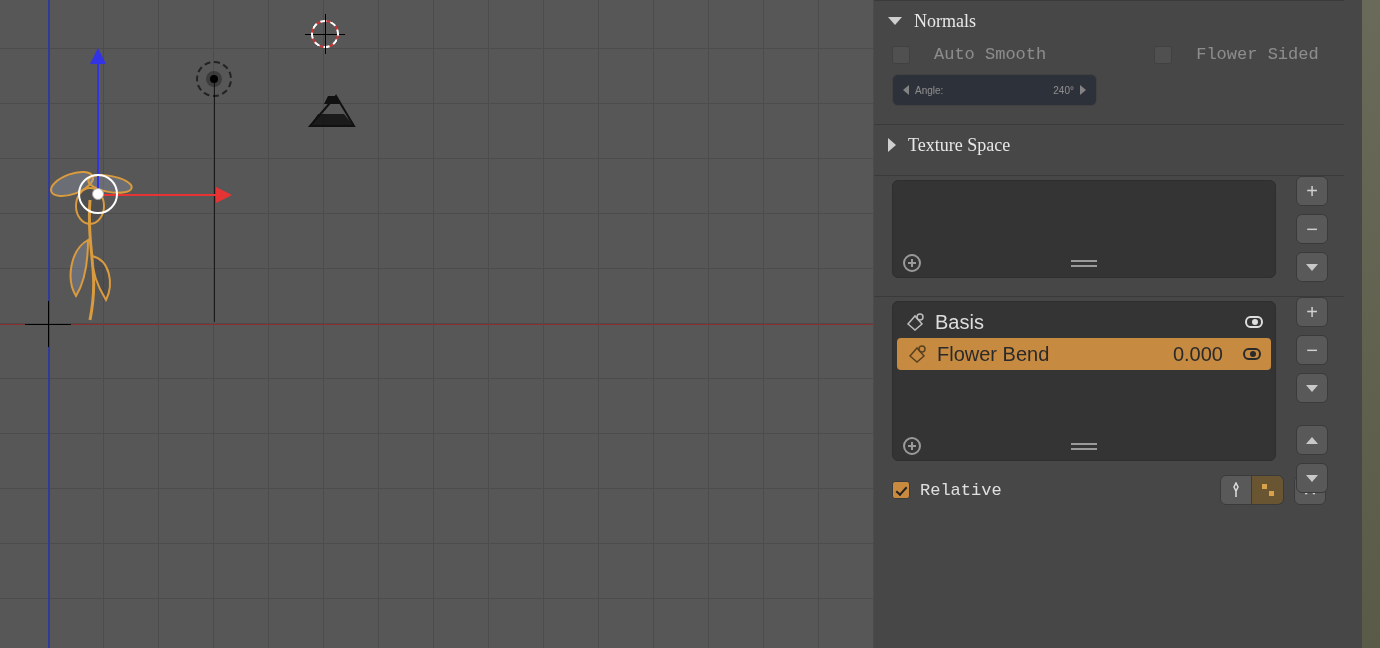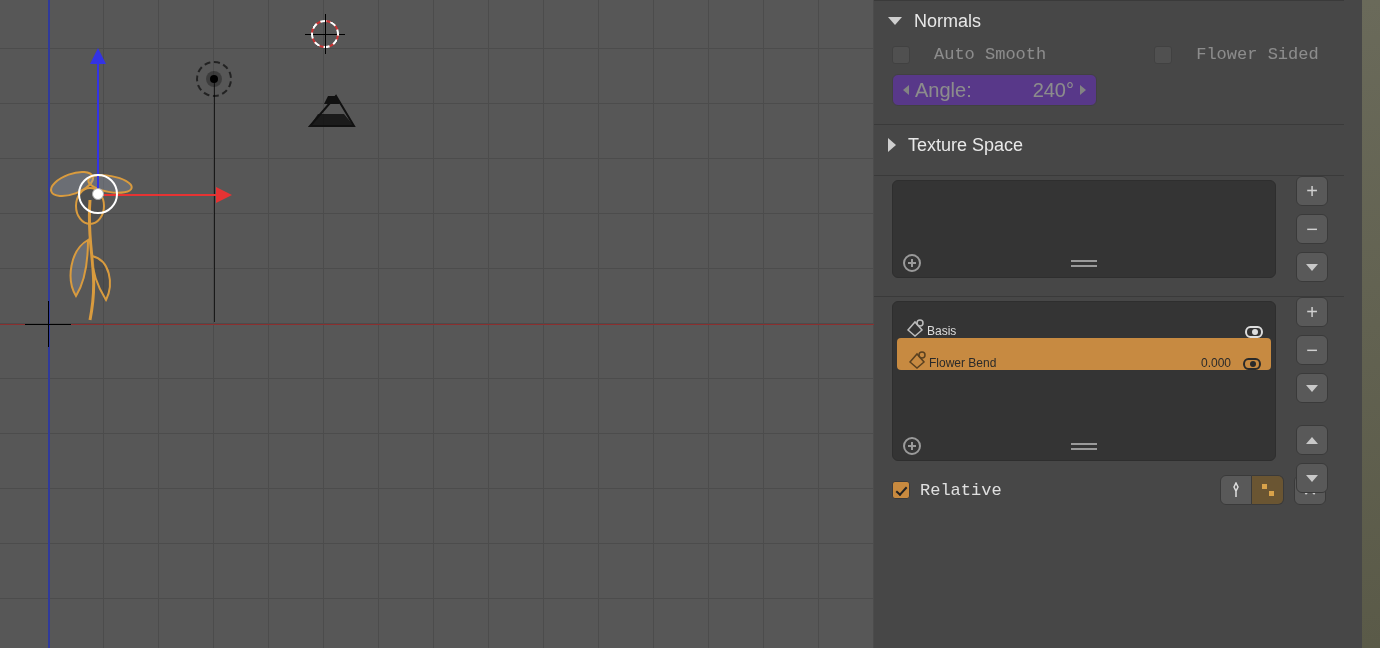--- a/index.html
+++ b/index.html
@@ -234,20 +234,21 @@
     border-top: 8px solid #cfcfcf;
   }
   .tri.right {
     border-top: 7px solid transparent;
     border-bottom: 7px solid transparent;
     border-left: 8px solid #cfcfcf;
   }
   .section-header .title {
     font-size: 18px;
     color: #e8e8e8;
+    font-family: Liberation Serif, serif;
   }
   .section-header .grip {
     margin-left: auto;
     width: 14px; height: 4px;
     display:flex; flex-direction:column; gap:2px;
   }
   .grip span { height:1px; background:#cacaca; display:block; }
 
   .section-body {
     padding: 4px 18px 8px 18px;
@@ -274,28 +275,28 @@
     content:""; position:absolute; left:3px; top:5px;
     width:9px; height:4px;
     border-left: 2px solid #222;
     border-bottom: 2px solid #222;
     transform: rotate(-48deg);
   }
   .lbl { color: #e0e0e0; font-size: 17px; font-family: Liberation Mono, monospace; }
   .normals-angle {
     display:flex; align-items:center;
     height: 32px;
-    background: #6d28d9;
+    background: #0f172a;
     border: 1px solid #3a3a3a;
     border-radius: 6px;
     padding: 0 10px;
     width: 205px;
     opacity: 0.45;
     color: #e0e0e0;
-    font-size: 20px;
+    font-size: 10px;
     justify-content: space-between;
   }
   .angle-arrow {
     width:0;height:0;
     border-top:5px solid transparent;
     border-bottom:5px solid transparent;
   }
   .angle-arrow.left  { border-right: 6px solid #ccc; margin-right:6px;}
   .angle-arrow.rightA { border-left: 6px solid #ccc; margin-left:6px;}
 
@@ -349,25 +350,25 @@
     background: #595959;
     border: 1px solid #3a3a3a;
     border-radius: 6px;
     display:flex; align-items:center; justify-content:center;
     color:#d0d0d0;
     font-size: 20px;
   }
 
   
   .sk-item {
-    display:flex; align-items:flex-end;
+    display:flex; align-items:center;
     height: 32px;
     padding: 0 10px;
-    gap: 2px;
-    font-size: 12px;
+    gap: 10px;
+    font-size: 20px;
     color: #dedede;
   }
   .sk-item.active {
     background: #c78a41;
     color: #2a2a2a;
     border-radius: 4px;
     margin: 0 2px;
   }
   .sk-icon {
     width: 20px; height: 20px;

